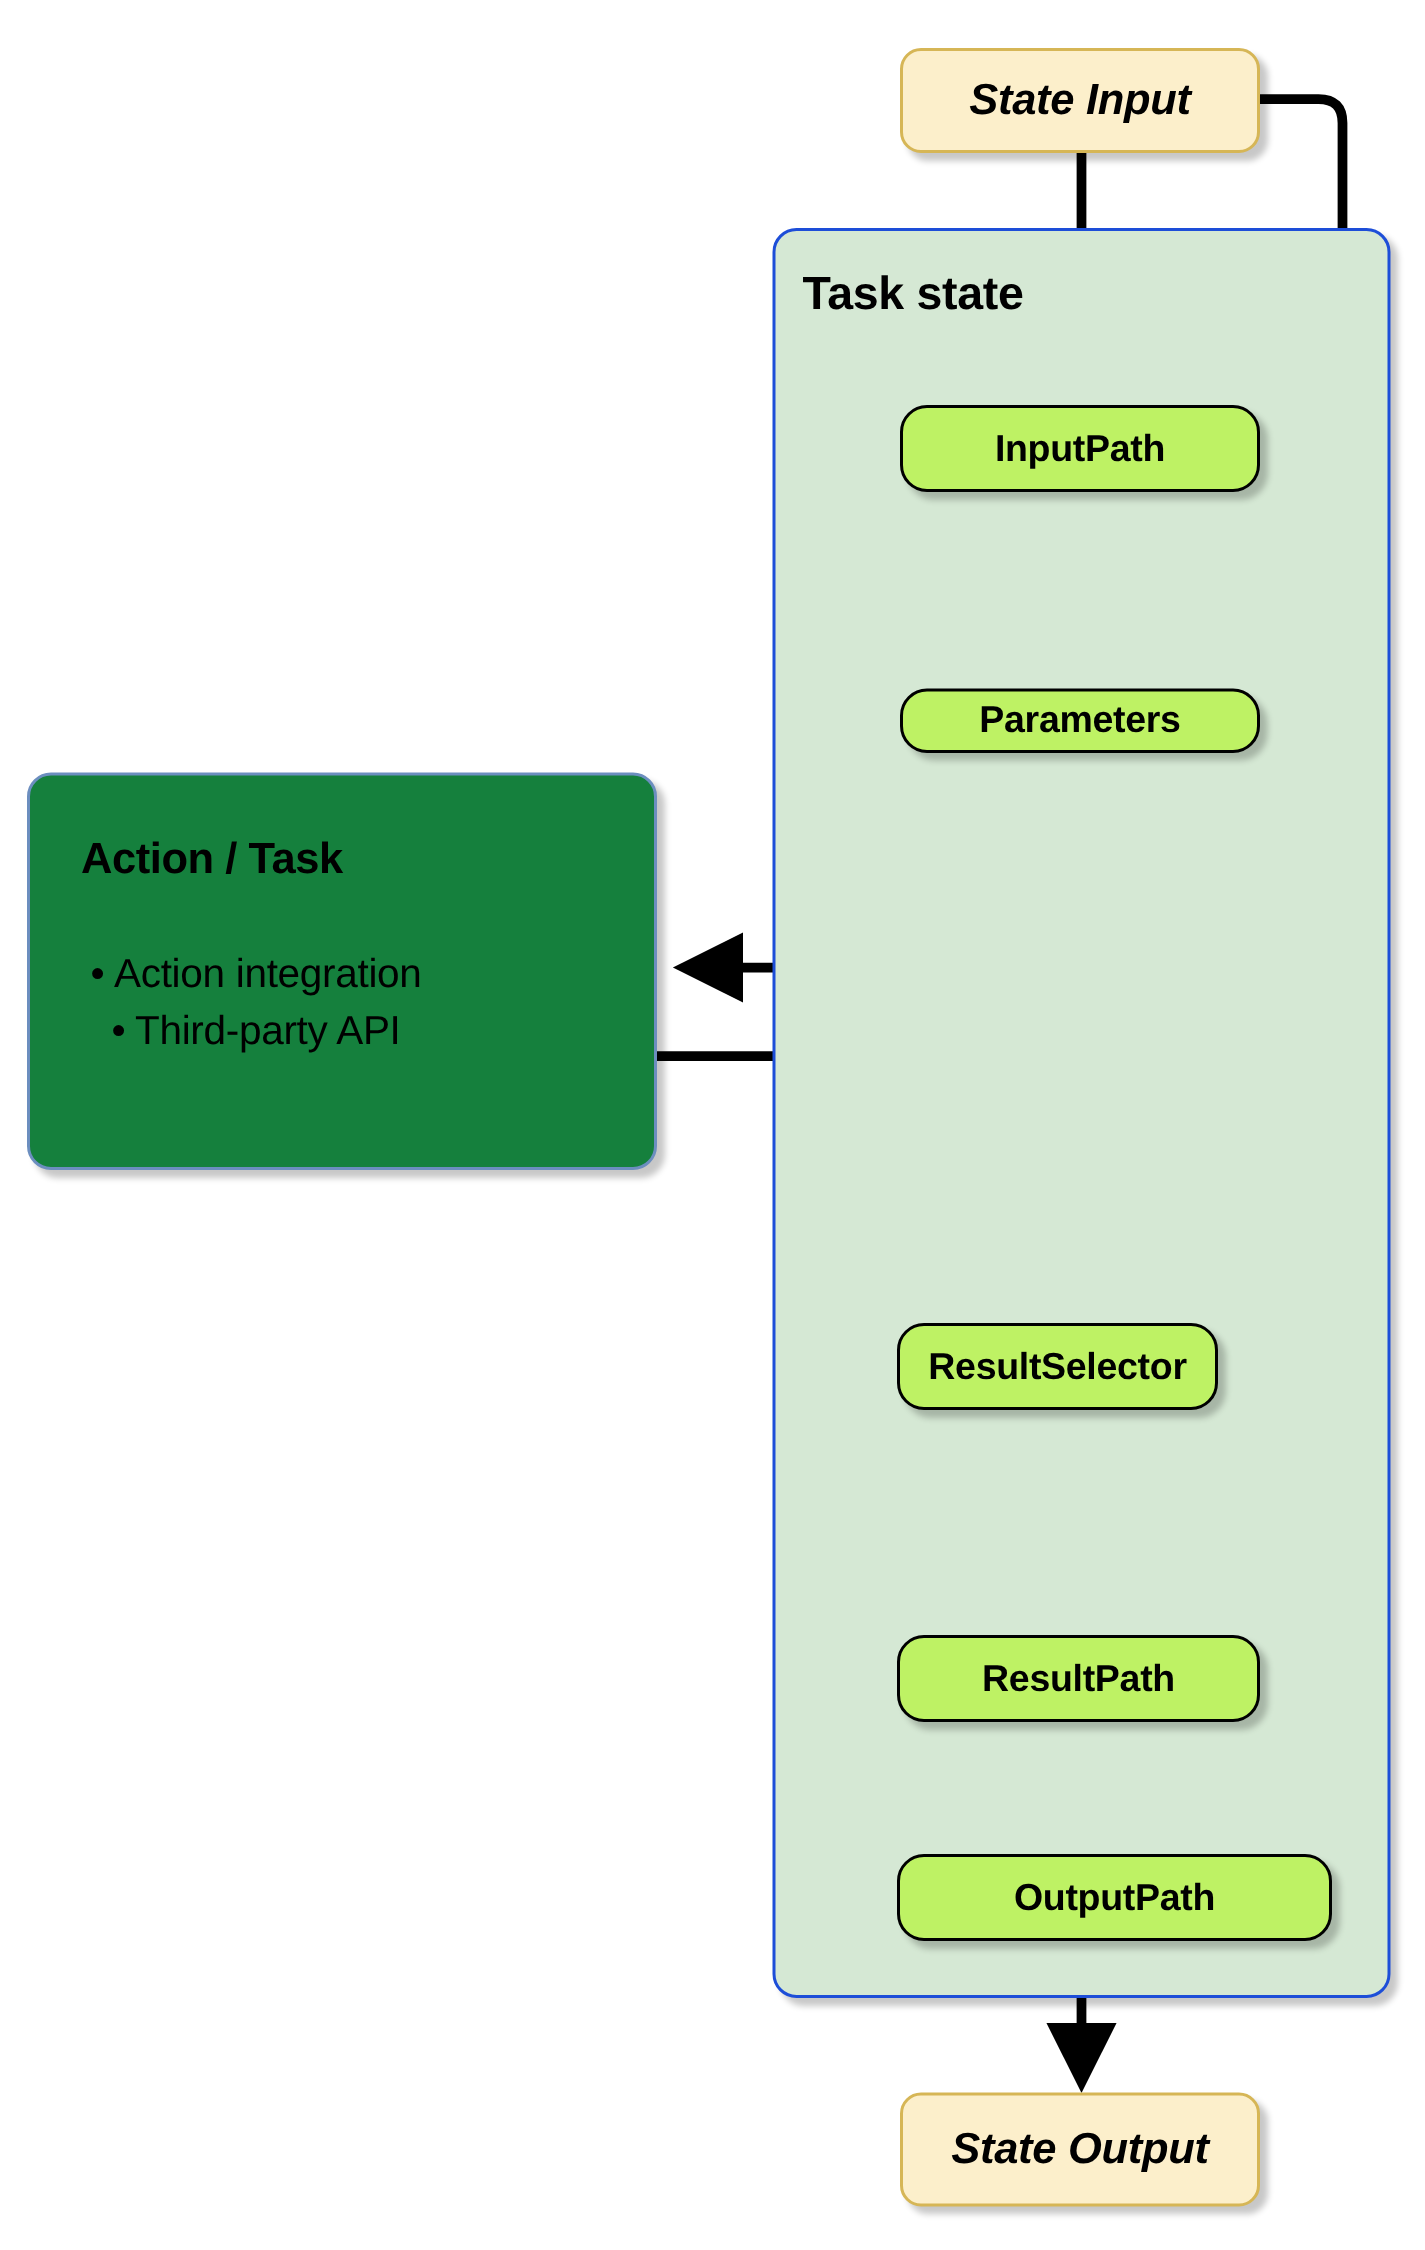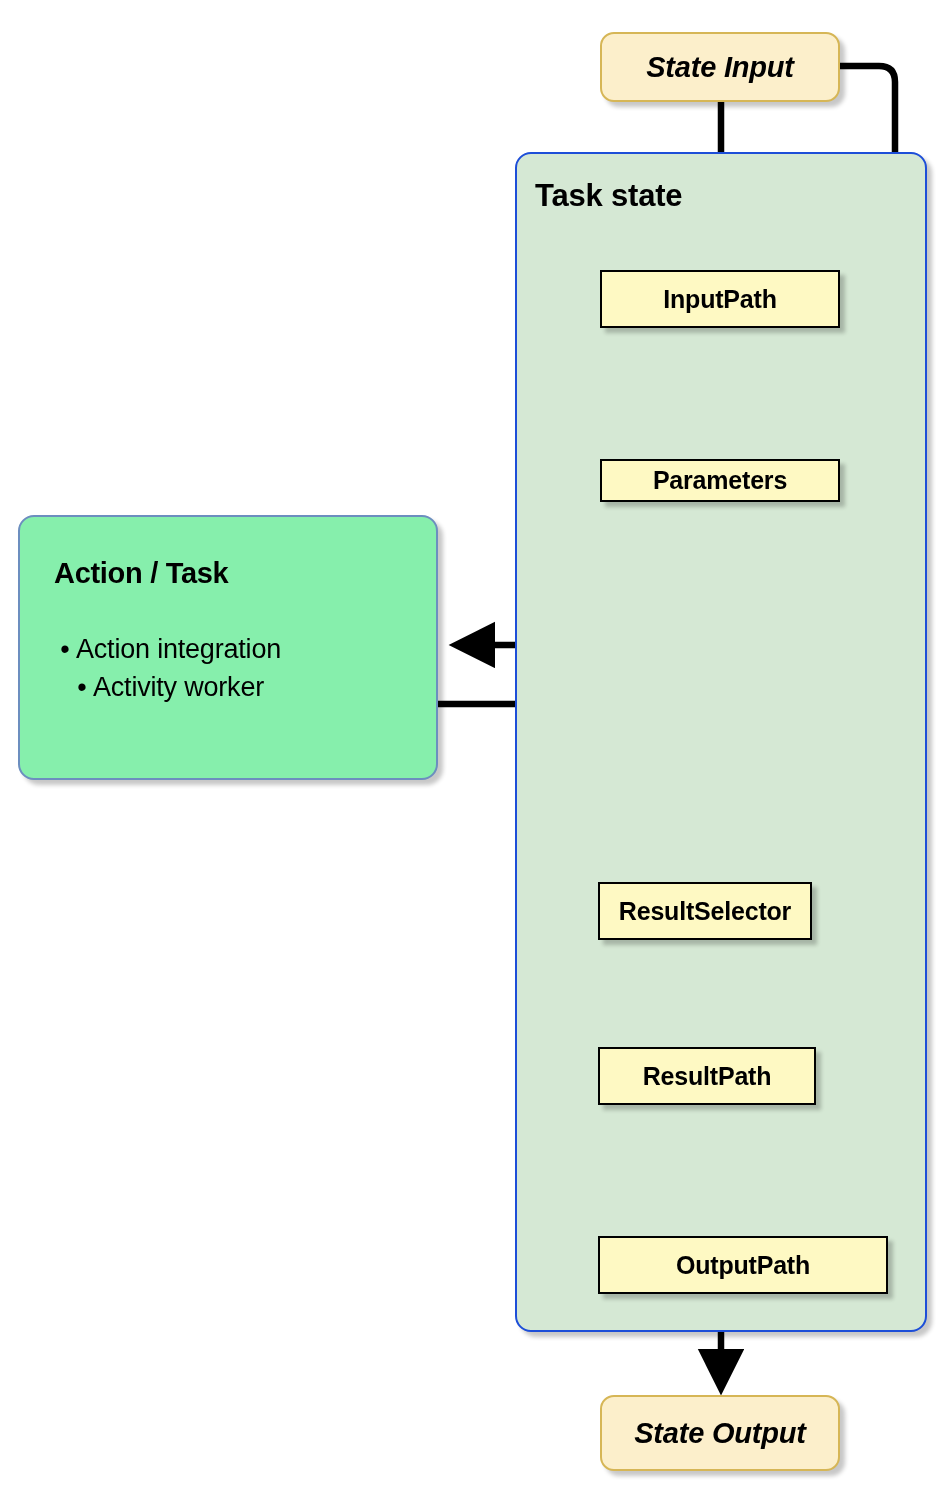--- a/index.html
+++ b/index.html
@@ -51,23 +51,23 @@
     top: 24px;
     font-size: 31px;
     font-weight: bold;
     color: #000000;
     letter-spacing: -0.2px;
     white-space: nowrap;
   }
 
   
   .proc-node {
-    background: #fef9c3;
+    background: #bef264;
     border: 2.5px solid #000000;
-    border-radius: 0;
+    border-radius: 18px;
     box-shadow: 5px 5px 4px rgba(0,0,0,0.22);
     font-size: 25px;
     font-weight: bold;
     color: #000000;
     letter-spacing: -0.2px;
   }
 
   
   .term-node {
     background: #fcefcb;
@@ -76,21 +76,21 @@
     box-shadow: 5px 5px 4px rgba(0,0,0,0.22);
     font-size: 29px;
     font-weight: bold;
     font-style: italic;
     color: #000000;
     letter-spacing: -0.2px;
   }
 
   
   .action-node {
-    background: #86efac;
+    background: #15803d;
     border: 2.5px solid #6c8ebf;
     border-radius: 16px;
     box-shadow: 5px 5px 4px rgba(0,0,0,0.22);
     display: block;
     padding: 0;
   }
   .action-title {
     position: absolute;
     left: 34px;
     top: 40px;
@@ -169,30 +169,30 @@
     <span>Parameters</span>
   </div>
 
   <div class="node action-node" style="left:18px; top:515px; width:420px; height:265px;">
     <span class="action-title">Action / Task</span>
     <ul class="action-list">
       <li>
         <span class="bullet">•</span><span>Action integration</span>
       </li>
       <li>
-        <span class="bullet">•</span><span>Activity worker</span>
+        <span class="bullet">•</span><span>Third-party API</span>
       </li>
     </ul>
   </div>
 
   <div class="node proc-node" style="left:598px; top:882px; width:214px; height:58px;">
     <span>ResultSelector</span>
   </div>
 
-  <div class="node proc-node" style="left:598px; top:1047px; width:218px; height:58px;">
+  <div class="node proc-node" style="left:598px; top:1090px; width:242px; height:58px;">
     <span>ResultPath</span>
   </div>
 
   <div class="node proc-node" style="left:598px; top:1236px; width:290px; height:58px;">
     <span>OutputPath</span>
   </div>
 
   <div class="node term-node" style="left:600px; top:1395px; width:240px; height:76px;justify-content:center;">
     <span>State Output</span>
   </div>

